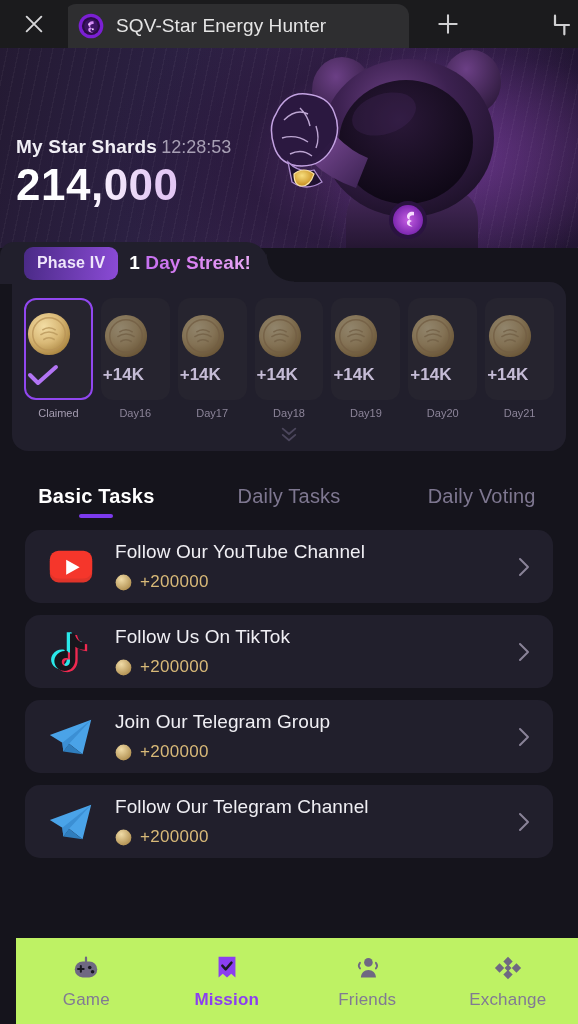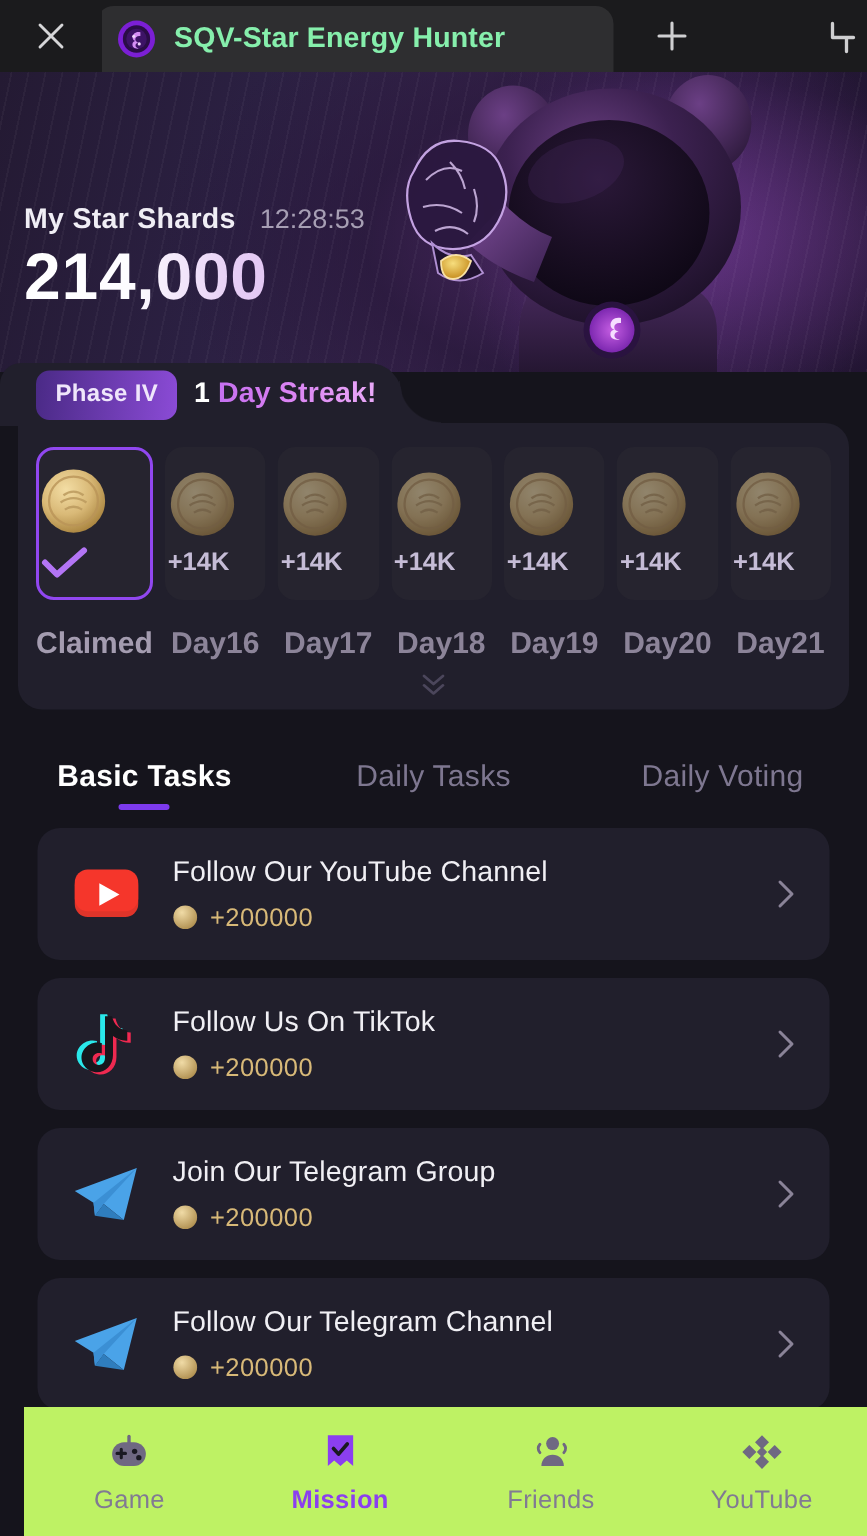--- a/index.html
+++ b/index.html
@@ -18,21 +18,21 @@
     background:#1b1b1d; position:relative; z-index:2;
   }
   .tabbar-close svg { width:22px; height:22px; }
   .browser-tab {
     height:44px; width:345px; background:#2e2e30;
     border-radius:12px 12px 0 0; display:flex; align-items:center;
     padding:0 14px; gap:12px; margin-left:-4px;
   }
   .tab-favicon { width:26px; height:26px; flex:none; border-radius:50%; }
   .tab-title {
-    color:#86efac; font-size:19px; font-weight:700; letter-spacing:.1px;
+    color:#e5e5e5; font-size:19px; font-weight:400; letter-spacing:.1px;
     white-space:nowrap; overflow:hidden; text-overflow:ellipsis;
   }
   .tabbar-newtab { width:78px; height:48px; display:flex; align-items:center; justify-content:center; }
   .tabbar-newtab svg { width:26px; height:26px; }
   .tabbar-right { position:absolute; right:-6px; top:10px; width:44px; height:30px; display:flex; align-items:center; justify-content:center; }
   .tabbar-right svg { width:28px; height:28px; }
 
   
   .hero {
     position:relative; height:200px; overflow:hidden;
@@ -45,21 +45,21 @@
     background:repeating-linear-gradient(102deg, rgba(255,255,255,.045) 0px, rgba(255,255,255,.045) 1px, rgba(255,255,255,0) 1px, rgba(255,255,255,0) 9px);
     transform:skewY(-4deg) scale(1.25);
     opacity:.85;
   }
   .hero-glow {
     position:absolute; right:-40px; top:-50px; width:330px; height:300px;
     background:radial-gradient(circle at 50% 50%, rgba(140,70,190,.35), rgba(140,70,190,0) 68%);
   }
   .bear { position:absolute; right:18px; top:-6px; width:300px; height:215px; }
   .hero-text { position:absolute; left:16px; top:88px; }
-  .shards-row { display:flex; align-items:baseline; gap:16px; }
+  .shards-row { display:flex; align-items:baseline; gap:4px; }
   .shards-label { color:#f0eef5; font-size:19px; font-weight:700; letter-spacing:.2px; }
   .shards-timer { color:#a79fb4; font-size:18px; font-weight:400; }
   .shards-value {
     margin-top:4px; font-size:44px; font-weight:700; letter-spacing:.5px; line-height:1.05;
     background:linear-gradient(92deg,#ffffff 0%,#fdfcff 32%,#e6cdf5 62%,#d9b6ef 100%);
     -webkit-background-clip:text; background-clip:text; color:transparent;
   }
 
   
   .streak-wrap { position:relative; margin-top:-6px; }
@@ -92,39 +92,39 @@
   .day-tile {
     width:100%; height:102px; background:#26242f; border-radius:12px;
     display:flex; flex-direction:column; align-items:flex-start; justify-content:center; gap:6px;
     border:2px solid transparent;
   }
   .day-tile.claimed { background:#26242f; border-color:#9147f0; }
   .coin { width:46px; height:46px; border-radius:50%; flex:none; }
   .coin.dim { opacity:.52; }
   .day-amount { color:#c5bcd6; font-size:17px; font-weight:700; }
   .day-check svg { width:34px; height:24px; display:block; }
-  .day-label { margin-top:18px; color:#8c8499; font-size:20px; font-weight:700; }
+  .day-label { margin-top:7px; color:#8c8499; font-size:11px; font-weight:400; }
   .day-label.active { color:#a49cb0; }
   .expand-chevrons { display:flex; justify-content:center; padding:6px 0 2px; }
   .expand-chevrons svg { width:22px; height:18px; opacity:.55; }
 
   
   .tabs { display:flex; padding:34px 0 0; }
   .tab-item { flex:1; text-align:center; position:relative; padding-bottom:14px; }
   .tab-item .lbl { font-size:20px; font-weight:400; color:#7e7790; letter-spacing:.2px; }
   .tab-item.active .lbl { color:#ffffff; font-weight:700; }
   .tab-underline {
     position:absolute; left:50%; transform:translateX(-50%); bottom:4px;
     width:34px; height:4px; border-radius:2px; background:#7c3aed;
   }
 
   
   .task-list { padding:8px 25px 0; display:flex; flex-direction:column; gap:12px; }
   .task-row {
-    background:#211f2c; border-radius:15px; height:88px;
+    background:#211f2c; border-radius:15px; height:73px;
     display:flex; align-items:center; padding:0 18px 0 20px; gap:18px;
   }
   .task-icon { width:52px; height:52px; flex:none; display:flex; align-items:center; justify-content:center; }
   .task-body { flex:1; min-width:0; }
   .task-title { color:#f0eff4; font-size:19px; font-weight:400; letter-spacing:.1px; white-space:nowrap; }
   .task-reward { margin-top:9px; display:flex; align-items:center; gap:8px; }
   .reward-coin { width:17px; height:17px; border-radius:50%; flex:none; }
   .reward-amt { color:#d8b978; font-size:17px; font-weight:400; letter-spacing:.3px; }
   .task-arrow svg { width:24px; height:24px; display:block; }
 
@@ -554,17 +554,17 @@
       <div class="nav-item">
         <span class="nav-icon">
           <svg viewBox="0 0 32 32" width="30" height="30">
             <path d="M16 4l5 5-5 5-5-5z" fill="#6f6882"></path>
             <path d="M16 18l5 5-5 5-5-5z" fill="#6f6882"></path>
             <path d="M7 11l5 5-5 5-5-5z" fill="#6f6882"></path>
             <path d="M25 11l5 5-5 5-5-5z" fill="#6f6882"></path>
             <path d="M16 12.3l3.7 3.7-3.7 3.7-3.7-3.7z" fill="#6f6882"></path>
           </svg>
         </span>
-        <span class="nav-label">YouTube</span>
+        <span class="nav-label">Exchange</span>
       </div>
     </div>
 
 </div>
 
 </body></html>

